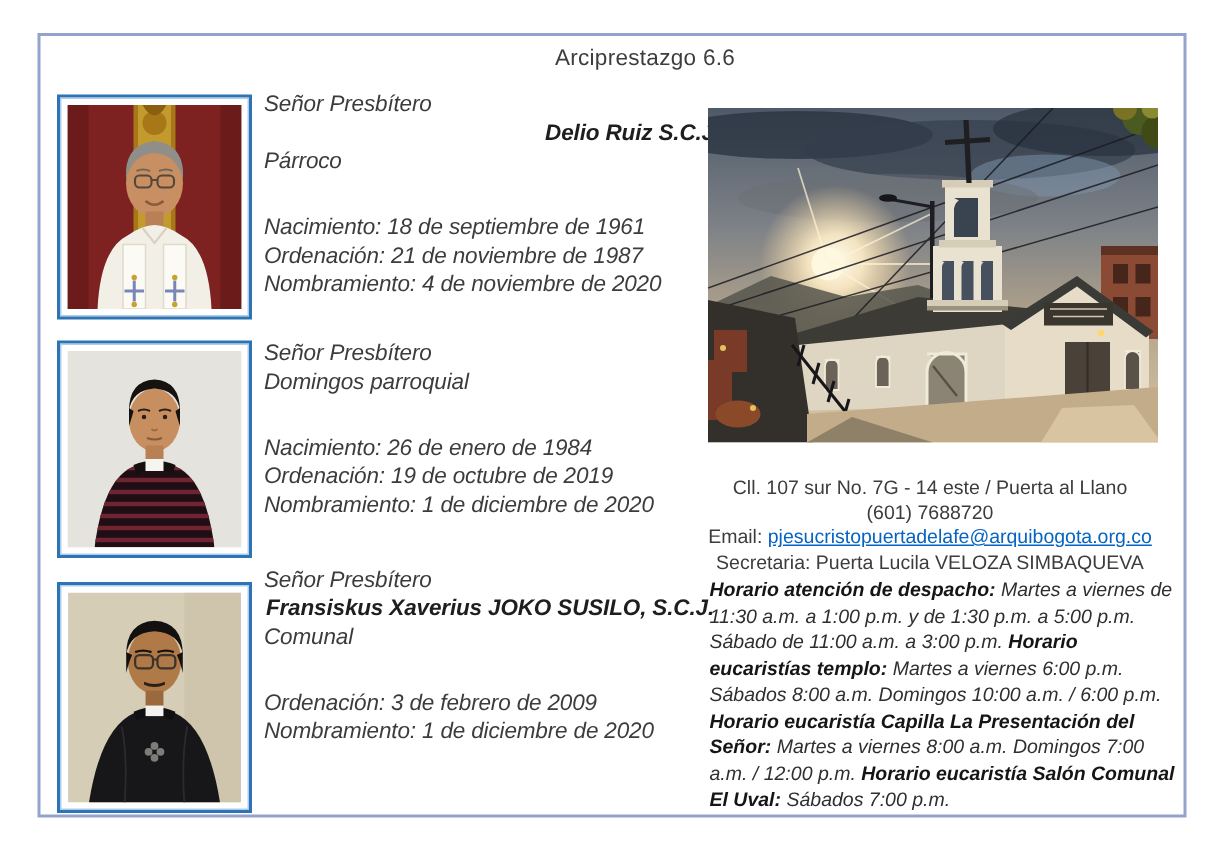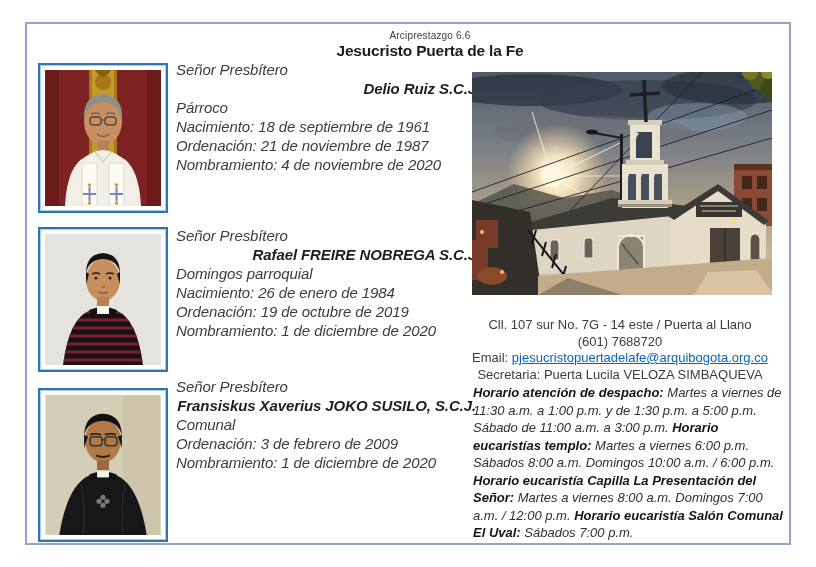--- a/index.html
+++ b/index.html
@@ -2,56 +2,55 @@
 <html><head>
 <meta charset="utf-8">
 <style>
   * { margin:0; padding:0; box-sizing:border-box; }
   html,body { width:816px; height:567px; background:#ffffff; overflow:hidden;
     font-family:"Liberation Sans","DejaVu Sans",sans-serif; color:#3a3a3a; }
   .page { position:relative; width:816px; height:567px; background:#fff; }
   .outer-border { position:absolute; left:25px; top:22px; width:766px; height:523px;
     border:2px solid #93a3ce; }
   .title-wrap { position:absolute; left:132px; top:30px; width:596px; text-align:center; }
-  .title-line1 { font-size:10px; color:#3d3d3d; letter-spacing:.2px; }
+  .title-line1 { font-size:15px; color:#3d3d3d; letter-spacing:.2px; }
   .title-line2 { font-size:15.5px; font-weight:bold; color:#1c1c1c; letter-spacing:-.2px; margin-top:1px; }
 
   .photo-frame { position:absolute; left:38px; width:130px; background:#fff;
     border:2px solid #2e74b5; box-shadow: inset 0 0 0 1px #aecdea; padding:5px; }
   .photo-frame svg { display:block; width:100%; height:100%; }
   .pf1 { top:63px;  height:150px; }
   .pf2 { top:227px; height:145px; }
   .pf3 { top:388px; height:154px; }
 
   .priest-block { position:absolute; left:176px; width:300px; font-size:15px;
     line-height:19px; color:#3c3c3c; letter-spacing:-.1px;font-style:italic; }
   .pb1 { top:60px; } .pb2 { top:226px; } .pb3 { top:377px; }
   .priest-name { font-weight:bold; color:#1e1e1e;text-align:right; }
-  .dates-group { }
+  .dates-group { margin-top:25px; }
 
   .church-photo { position:absolute; left:472px; top:72px; width:300px; height:223px; }
   .church-photo svg { display:block; width:100%; height:100%; }
 
   .contact-block { position:absolute; left:472px; top:317px; width:296px;
     text-align:center; font-size:13px; line-height:16.5px; color:#3c3c3c; }
   .email-link { color:#0563c1; text-decoration:underline; cursor:pointer; }
 
   .schedule-block { position:absolute; left:473px; top:384px; width:312px;
     text-align:left; font-size:13px; line-height:17.5px; font-style:italic; color:#2f2f2f; }
   .sched-label { font-weight:bold; color:#151515; }
 </style>
 </head>
 <body>
 
 <div class="page">
   <div class="outer-border"></div>
 
   <div class="title-wrap">
     <div class="title-line1">Arciprestazgo 6.6</div>
-    <div class="title-line2">Jesucristo Puerta de la Fe</div>
   </div>
 
   <div class="photo-frame pf1">
     <svg viewBox="0 0 116 136">
       <rect x="0" y="0" width="116" height="136" fill="#7d2220"></rect>
       <rect x="0" y="0" width="14" height="136" fill="#6a1b1a"></rect>
       <rect x="102" y="0" width="14" height="136" fill="#6a1b1a"></rect>
       <rect x="44" y="0" width="28" height="96" fill="#a87818"></rect>
       <rect x="47" y="0" width="22" height="96" fill="#c29a2e"></rect>
       <circle cx="58" cy="12" r="8" fill="#a87818"></circle>
@@ -158,21 +157,20 @@
     <div>Párroco</div>
     <div class="dates-group">
       <div>Nacimiento: 18 de septiembre de 1961</div>
       <div>Ordenación: 21 de noviembre de 1987</div>
       <div>Nombramiento: 4 de noviembre de 2020</div>
     </div>
   </div>
 
   <div class="priest-block pb2">
     <div>Señor Presbítero</div>
-    <div class="priest-name">Rafael FREIRE NOBREGA S.C.J</div>
     <div>Domingos parroquial</div>
     <div class="dates-group">
       <div>Nacimiento: 26 de enero de 1984</div>
       <div>Ordenación: 19 de octubre de 2019</div>
       <div>Nombramiento: 1 de diciembre de 2020</div>
     </div>
   </div>
 
   <div class="priest-block pb3">
     <div>Señor Presbítero</div>

